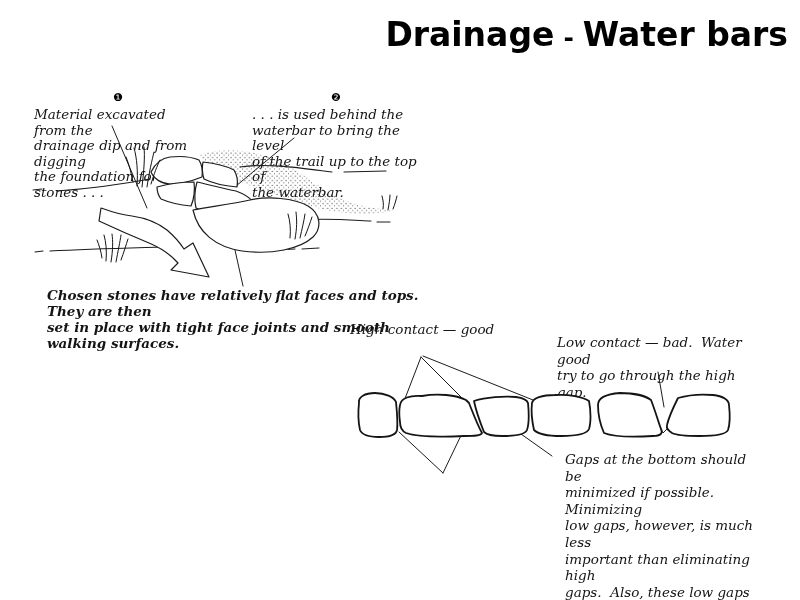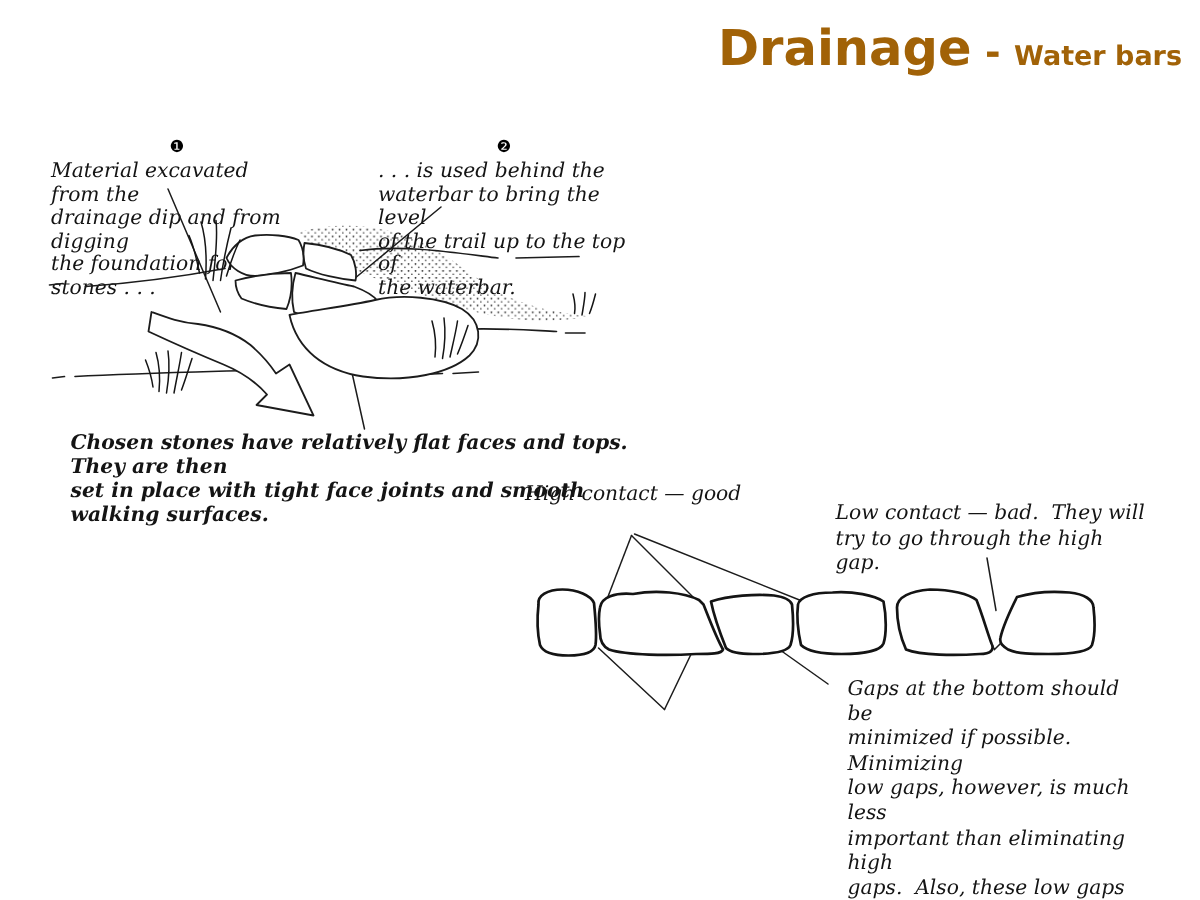--- a/index.html
+++ b/index.html
@@ -2,25 +2,25 @@
 <html><head>
 <meta charset="utf-8">
 <style>
   html,body{margin:0;padding:0;background:#fff;}
   .slide{
     position:relative;width:800px;height:600px;background:#ffffff;
     color:#111;font-family:"DejaVu Serif",serif;overflow:hidden;
   }
   .title{
     position:absolute;top:15px;right:12px;display:flex;align-items:baseline;gap:9px;
-    font-family:"DejaVu Sans",sans-serif;font-weight:bold;color:#a16207;
+    font-family:"DejaVu Sans",sans-serif;font-weight:bold;color:#000000;
   }
   .title-main{font-size:33px;line-height:34px;}
   .title-dash{font-size:25px;}
-  .title-sub{font-size:18px;}
+  .title-sub{font-size:33px;}
   .note{
     position:absolute;font-style:italic;font-size:13.5px;line-height:15.5px;
     white-space:pre-wrap;color:#141414;
   }
   .marker{
     display:block;text-align:center;font-family:"DejaVu Sans",sans-serif;
     font-style:normal;font-size:11px;line-height:12px;margin-bottom:3px;color:#000;
   }
   .caption{line-height:16px;}
   .para{line-height:16.6px;}
@@ -118,21 +118,21 @@
       <path d="M305,236 C308,229 310,223 312,217"></path>
     </g>
     <g class="grass">
       <path d="M383,209 C384,204 383,200 382,196"></path>
       <path d="M388,210 C389,204 390,199 390,195"></path>
       <path d="M393,209 C395,204 396,200 397,196"></path>
     </g>
   </svg>
 
   <div class="note" style="left:350px;top:322px;">High contact — good</div>
-  <div class="note" style="left:557px;top:334px;width:210px;line-height:16.5px;">Low contact — bad.  They will
+  <div class="note" style="left:557px;top:334px;width:210px;line-height:16.5px;">Low contact — bad.  Water good
 try to go through the high gap.</div>
   <div class="note para" style="left:565px;top:451px;width:200px;">Gaps at the bottom should be
 minimized if possible.  Minimizing
 low gaps, however, is much less
 important than eliminating high
 gaps.  Also, these low gaps can be
 chinked (plugged) from behind and
 the chinking stones will be held in
 place by the backfill.</div>
 

